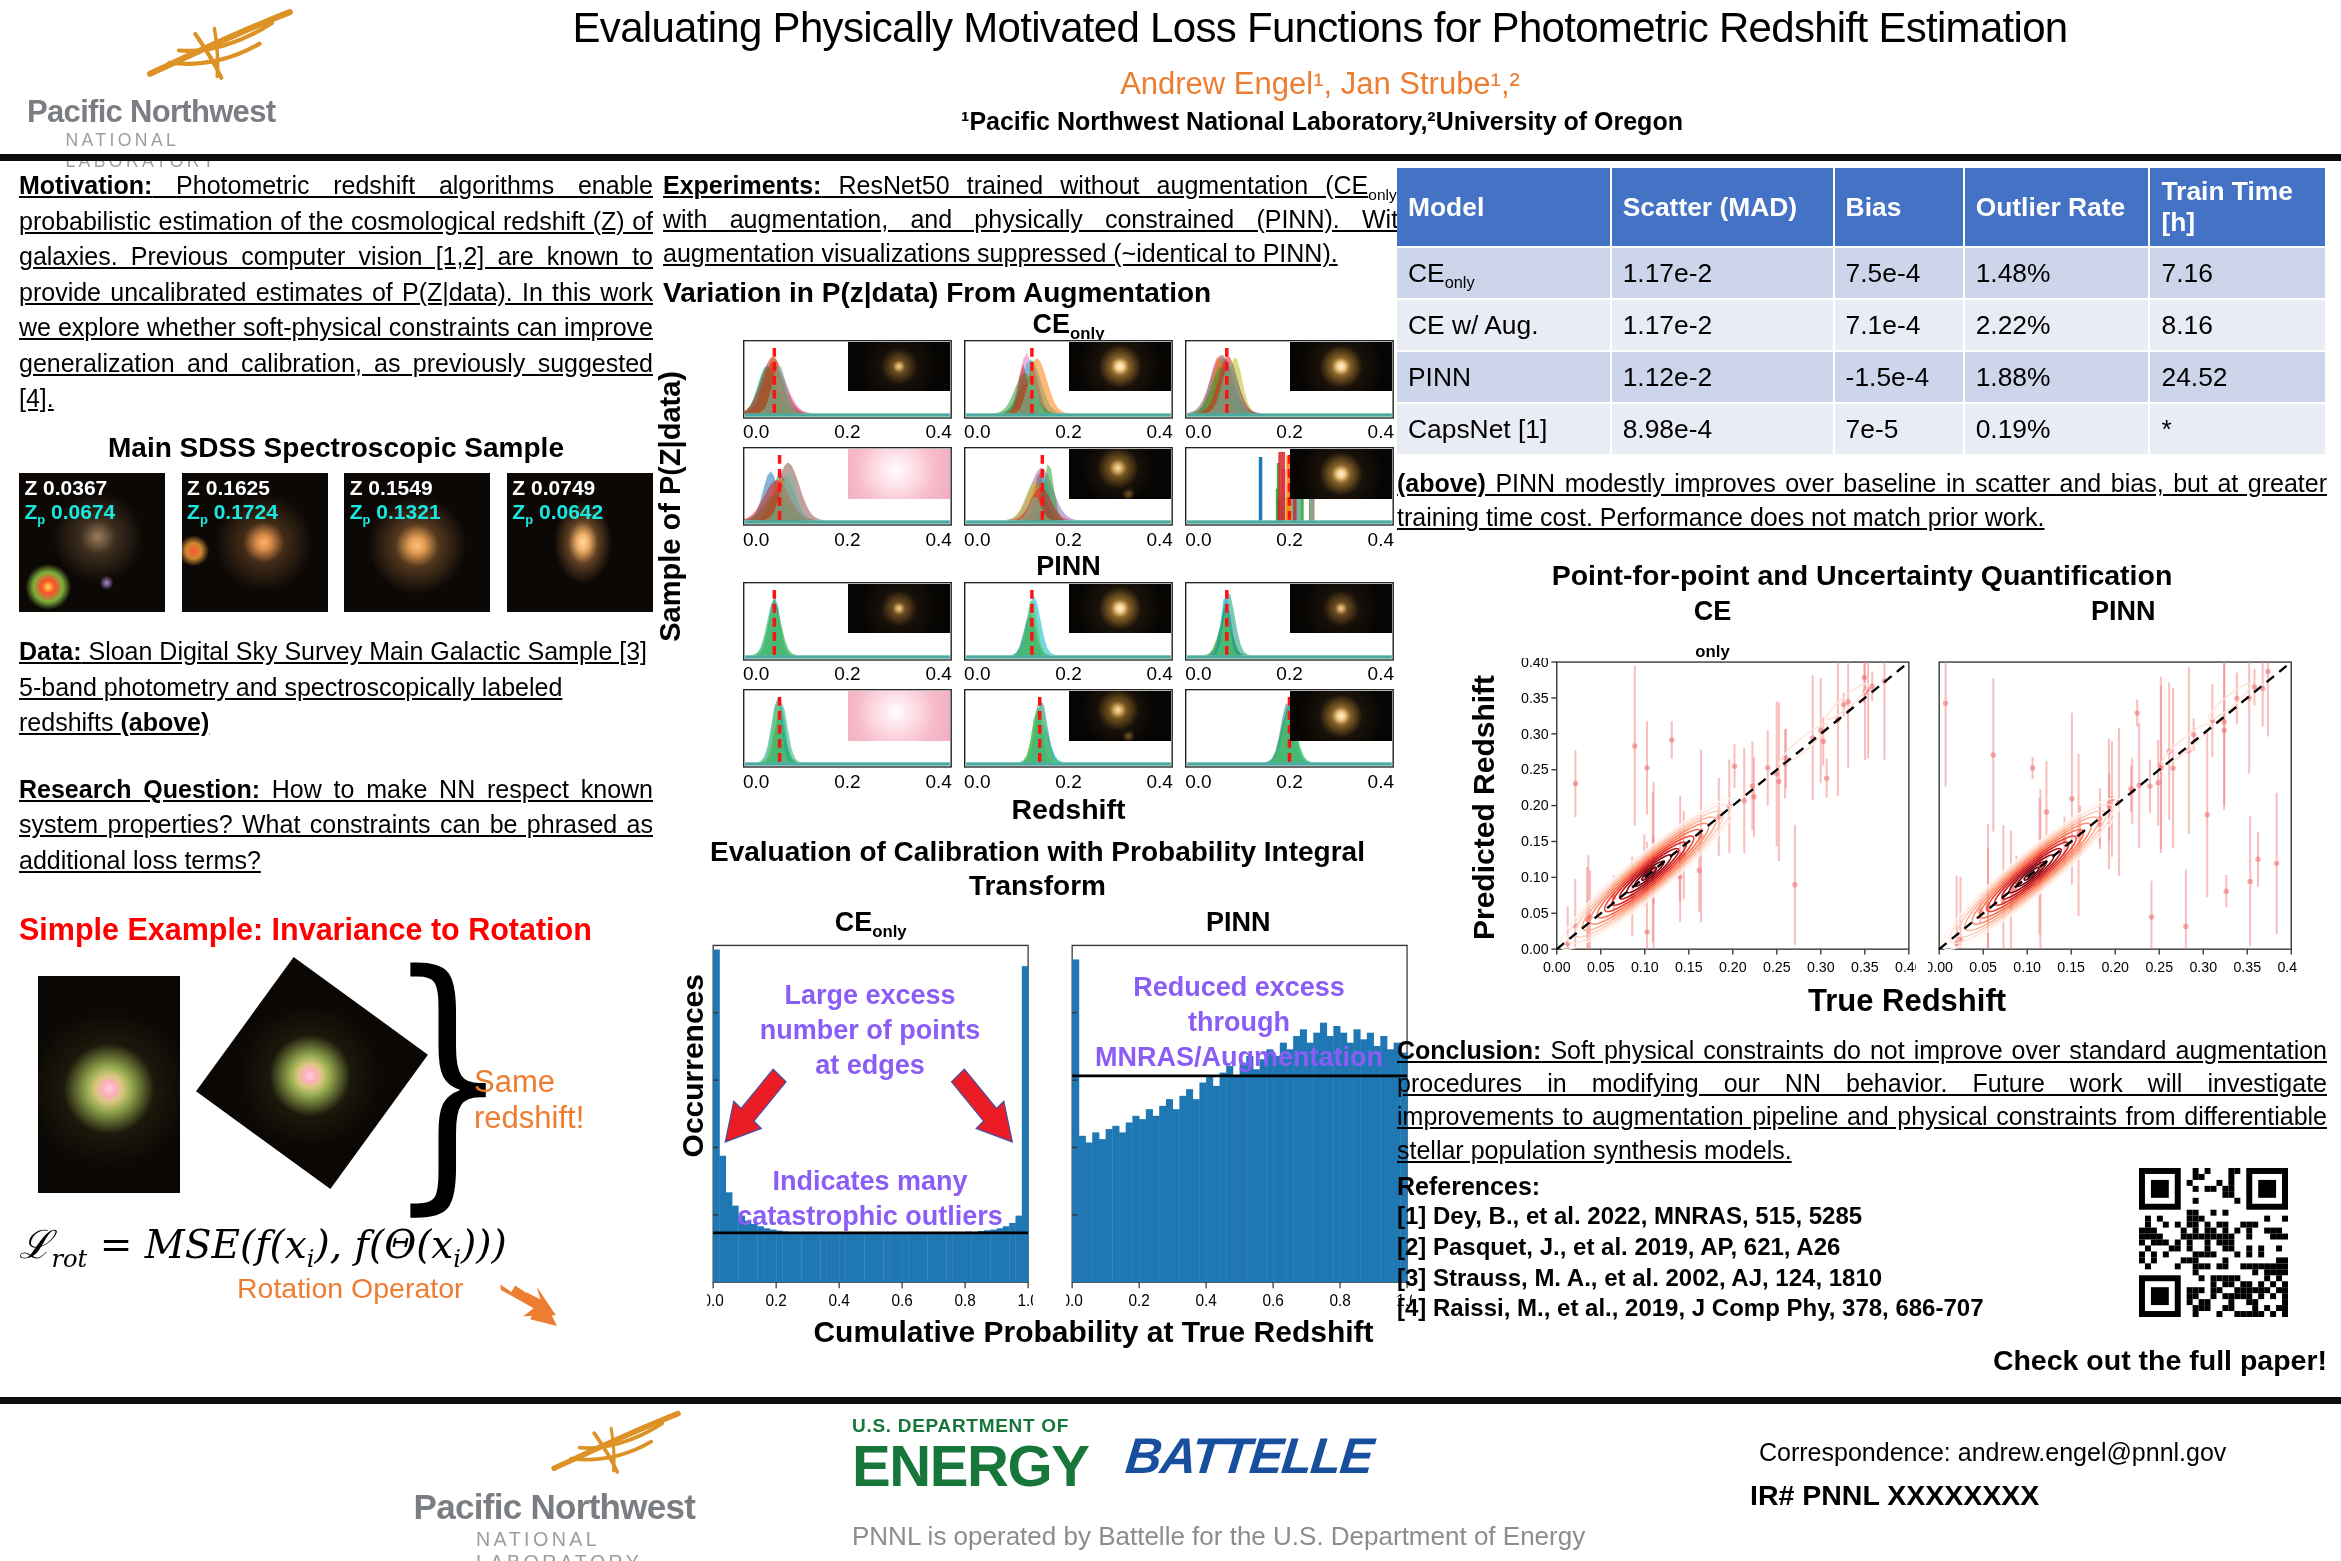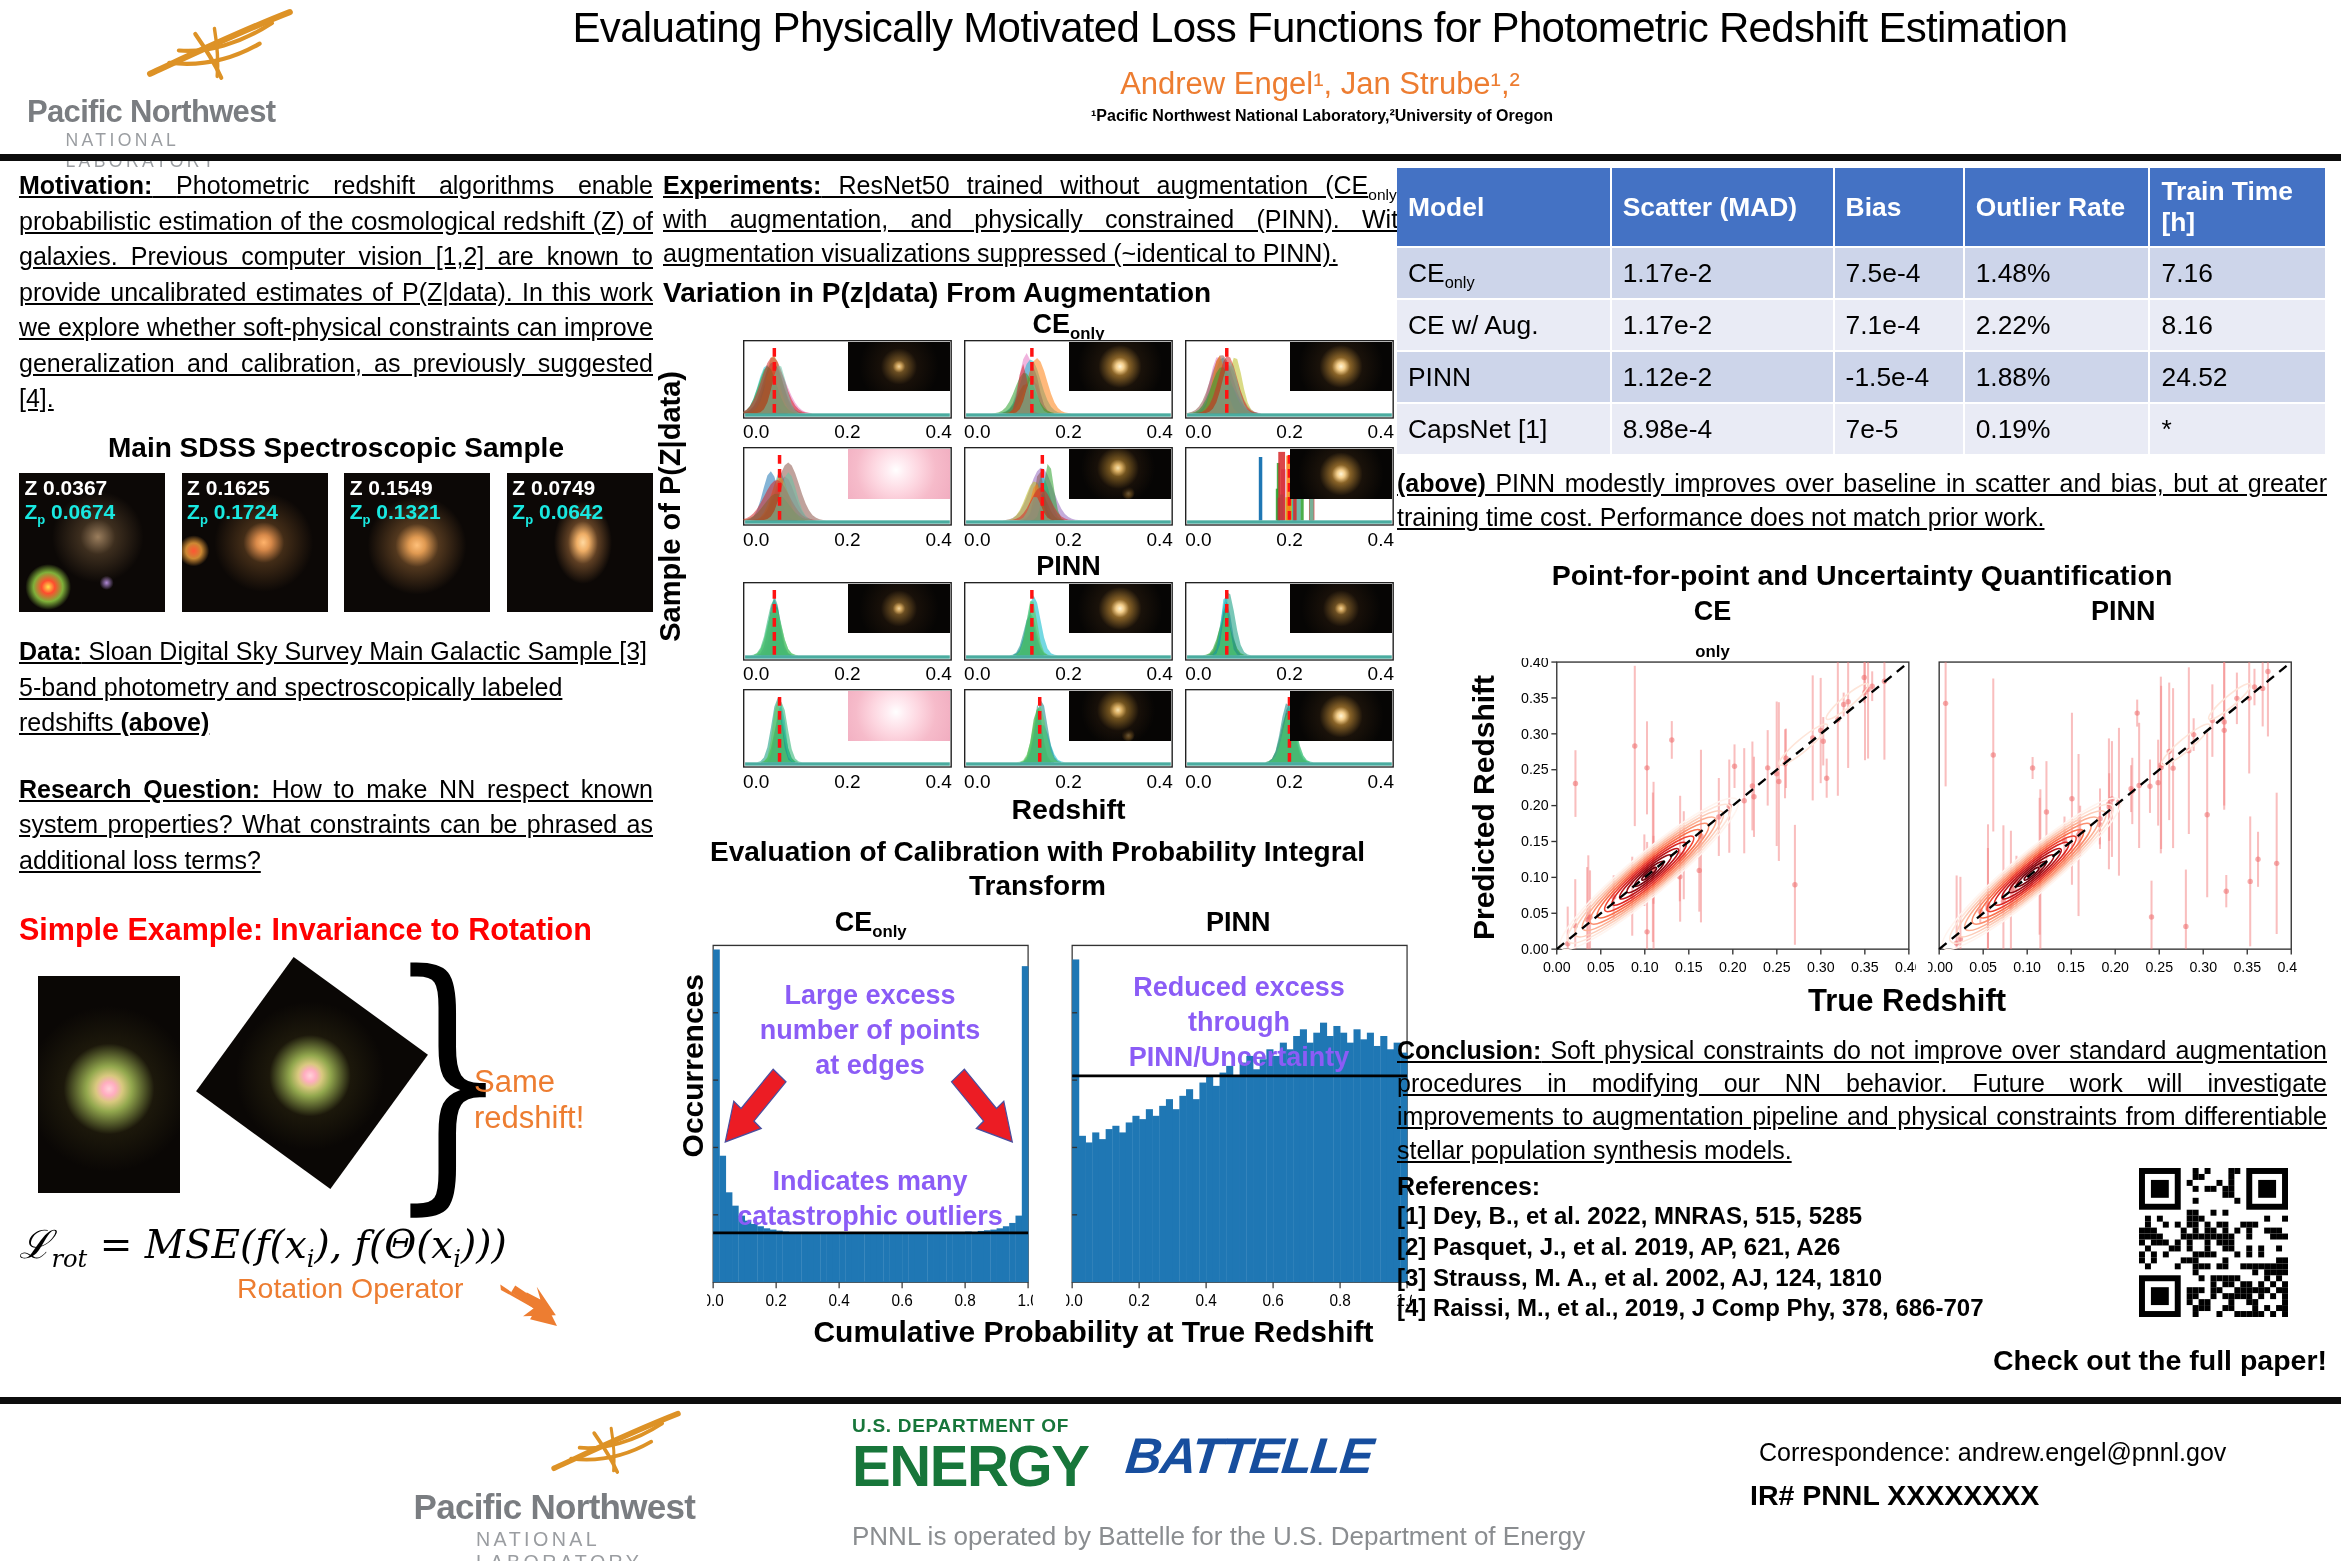--- a/index.html
+++ b/index.html
@@ -11,21 +11,21 @@
   
   #logo-head{position:absolute;left:24.4px;top:6.8px;width:285px;height:141px;}
   .swoosh{display:block;}
   #logo-head .swoosh{position:absolute;right:8.1px;top:1.4px;width:169px;height:89px;}
   .pnnl-name{font-weight:bold;color:#7a7d81;letter-spacing:-0.7px;}
   .pnnl-sub{color:#9a9da1;letter-spacing:3.4px;}
   #logo-head .pnnl-name{position:absolute;left:2.7px;top:87px;font-size:31px;}
   #logo-head .pnnl-sub{position:absolute;left:41px;top:123px;font-size:17.6px;}
   #main-title{position:absolute;left:332px;right:34px;top:4.1px;text-align:center;font-size:42px;font-weight:500;letter-spacing:-0.7px;}
   #authors{position:absolute;left:332px;right:34px;top:66px;text-align:center;font-size:31px;font-weight:normal;color:#ED7D31;}
-  #affil{position:absolute;left:336px;right:34px;top:107px;text-align:center;font-size:16px;font-weight:bold;}
+  #affil{position:absolute;left:336px;right:34px;top:107px;text-align:center;font-size:25px;font-weight:bold;}
   #rule-top{top:154px;}
   #rule-bot{top:1397px;}
   
   #col-left{position:absolute;left:19px;top:168px;width:634px;}
   #sample-title{margin-top:15px;text-align:center;font-size:28px;font-weight:bold;}
   #galaxy-row{margin-top:9.5px;display:flex;justify-content:space-between;}
   .galaxy{width:146px;height:139px;position:relative;background:#0c0806;}
   .galaxy:nth-child(1){background:radial-gradient(circle at 54% 46%,rgba(190,155,115,.8) 0%,rgba(120,92,60,.45) 16%,rgba(30,20,12,0) 42%),radial-gradient(circle at 20% 82%,#ffe34d 0%,#ff4d2e 4%,#7fb03a 9%,rgba(0,0,0,0) 14%),radial-gradient(circle at 60% 79%,#b089d6 0%,rgba(0,0,0,0) 5%),#0c0806;}
   .galaxy:nth-child(2){background:radial-gradient(circle at 56% 50%,#ffb36b 0%,#d98a4a 7%,rgba(120,80,40,.5) 19%,rgba(0,0,0,0) 46%),radial-gradient(circle at 8% 56%,#ff5533 0%,#cc8833 5%,rgba(0,0,0,0) 10%),#0c0806;}
   .galaxy:nth-child(3){background:radial-gradient(circle at 50% 52%,#ffc07a 0%,#e09a52 8%,rgba(140,95,50,.55) 21%,rgba(0,0,0,0) 48%),#0c0806;}
@@ -629,21 +629,21 @@
             <text x="118.80000000000001" y="540" font-size="25" text-anchor="middle" font-family="Liberation Sans, sans-serif">0.2</text>
             <line x1="227.60000000000002" y1="505" x2="227.60000000000002" y2="514" stroke="#333" stroke-width="2"></line>
             <text x="227.60000000000002" y="540" font-size="25" text-anchor="middle" font-family="Liberation Sans, sans-serif">0.4</text>
             <line x1="336.4" y1="505" x2="336.4" y2="514" stroke="#333" stroke-width="2"></line>
             <text x="336.4" y="540" font-size="25" text-anchor="middle" font-family="Liberation Sans, sans-serif">0.6</text>
             <line x1="445.20000000000005" y1="505" x2="445.20000000000005" y2="514" stroke="#333" stroke-width="2"></line>
             <text x="445.20000000000005" y="540" font-size="25" text-anchor="middle" font-family="Liberation Sans, sans-serif">0.8</text>
             <line x1="554" y1="505" x2="554" y2="514" stroke="#333" stroke-width="2"></line>
             <text x="554" y="540" font-size="25" text-anchor="middle" font-family="Liberation Sans, sans-serif">1.0</text>
           </svg>
-        <div class="pit-note n1">Reduced excess through PINN/Uncertainty</div>
+        <div class="pit-note n1">Reduced excess through MNRAS/Augmentation</div>
       </div>
     </div>
     <div id="cum-label">Cumulative Probability at True Redshift</div>
   </div>
 
   <div id="col-right">
     <table id="results-table">
       <colgroup>
           <col style="width:23%">
           <col style="width:24%">

